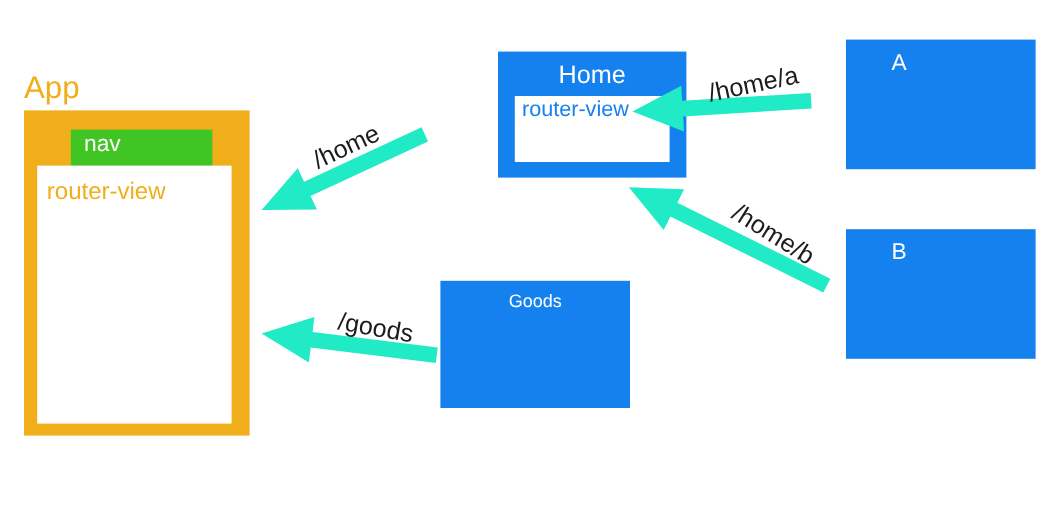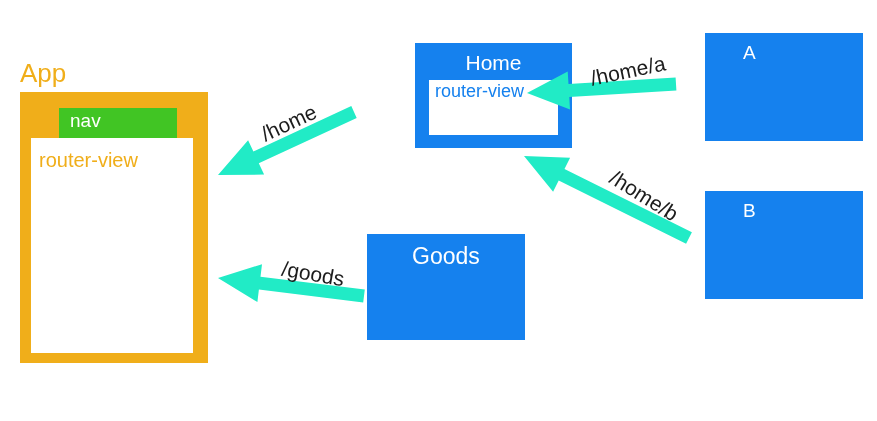--- a/index.html
+++ b/index.html
@@ -54,21 +54,21 @@
   .home-rv-label {
     color: #1581ee; font-size: 18px; padding: 1px 0 0 6px;
   }
 
   
   .goods-box {
     left: 367px; top: 234px; width: 158px; height: 106px;
     background: #1581ee;
   }
   .goods-title {
-    color: #ffffff; font-size: 23px; text-align: center; padding-top: 9px;
+    color: #ffffff; font-size: 15px; text-align: center; padding-top: 9px;
   }
 
   
   .a-box { left: 705px; top: 33px; width: 158px; height: 108px; background: #1581ee; }
   .b-box { left: 705px; top: 191px; width: 158px; height: 108px; background: #1581ee; }
   .ab-label {
     position: absolute; left: 38px; top: 9px;
     color: #ffffff; font-size: 19px;
   }
 

